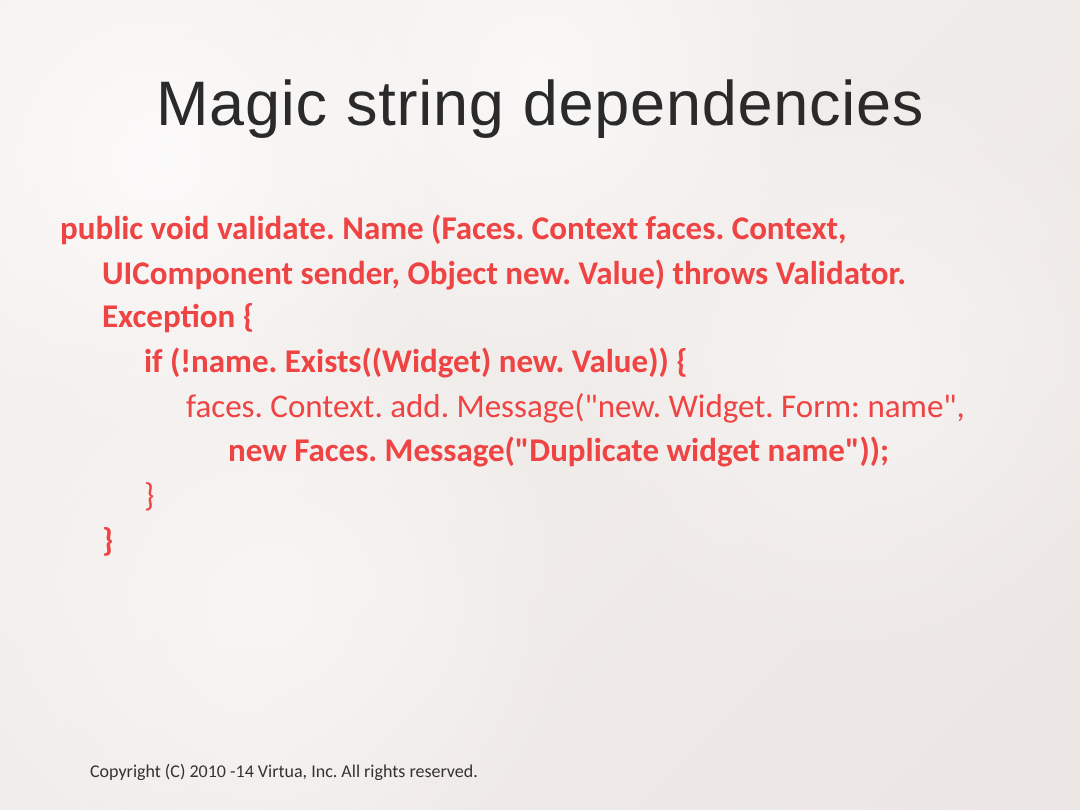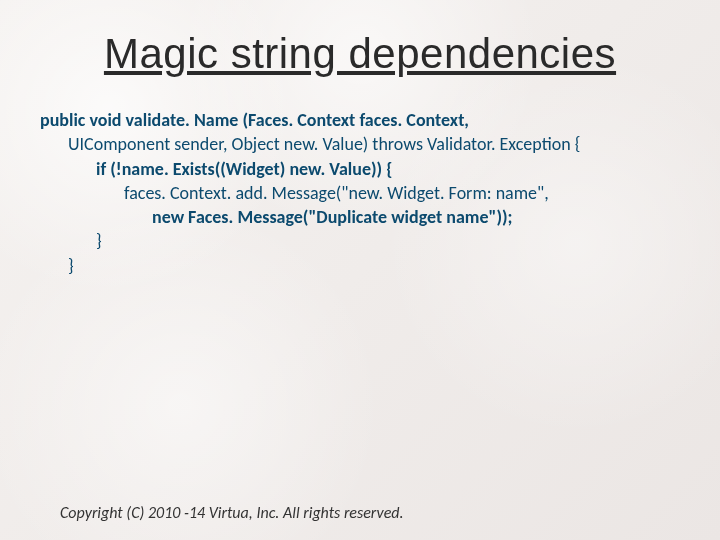--- a/index.html
+++ b/index.html
@@ -17,42 +17,40 @@
       radial-gradient(circle at 80% 45%, rgba(255,255,255,0.4) 0%, rgba(255,255,255,0) 30%),
       radial-gradient(circle at 25% 75%, rgba(255,255,255,0.5) 0%, rgba(255,255,255,0) 30%),
       linear-gradient(135deg, #f5f2f0 0%, #ebe6e4 100%);
     position: relative;
   }
   .title {
     text-align: center;
     font-size: 42px;
     font-weight: 400;
     color: #2a2a2a;
-    padding-top: 30px;
+    padding-top: 45px;
     font-family: Arial, sans-serif;
     letter-spacing: 0.5px;
-    text-decoration: underline;
   }
   .code-block {
-    margin: 30px 40px 0 40px;
-    font-size: 18px;
+    margin: 44px 40px 0 40px;
+    font-size: 22px;
     line-height: 1.35;
-    color: #0c4a6e;
+    color: #ef4444;
   }
-  .indent1 { margin-left: 28px; }
+  .indent1 { margin-left: 28px; font-weight: bold; }
   .indent2 { margin-left: 56px; }
   .indent3 { margin-left: 84px; }
   .indent4 { margin-left: 112px; }
   .copyright {
     position: absolute;
     bottom: 18px;
     left: 60px;
-    font-size: 16px;
+    font-size: 12px;
     color: #333;
-    font-style: italic;
   }
 </style>
 </head>
 <body>
 
 <div class="title">Magic string dependencies</div>
 
 <div class="code-block">
   <div><b>public void validate. Name (Faces. Context faces. Context,</b></div>
   <div class="indent1">

